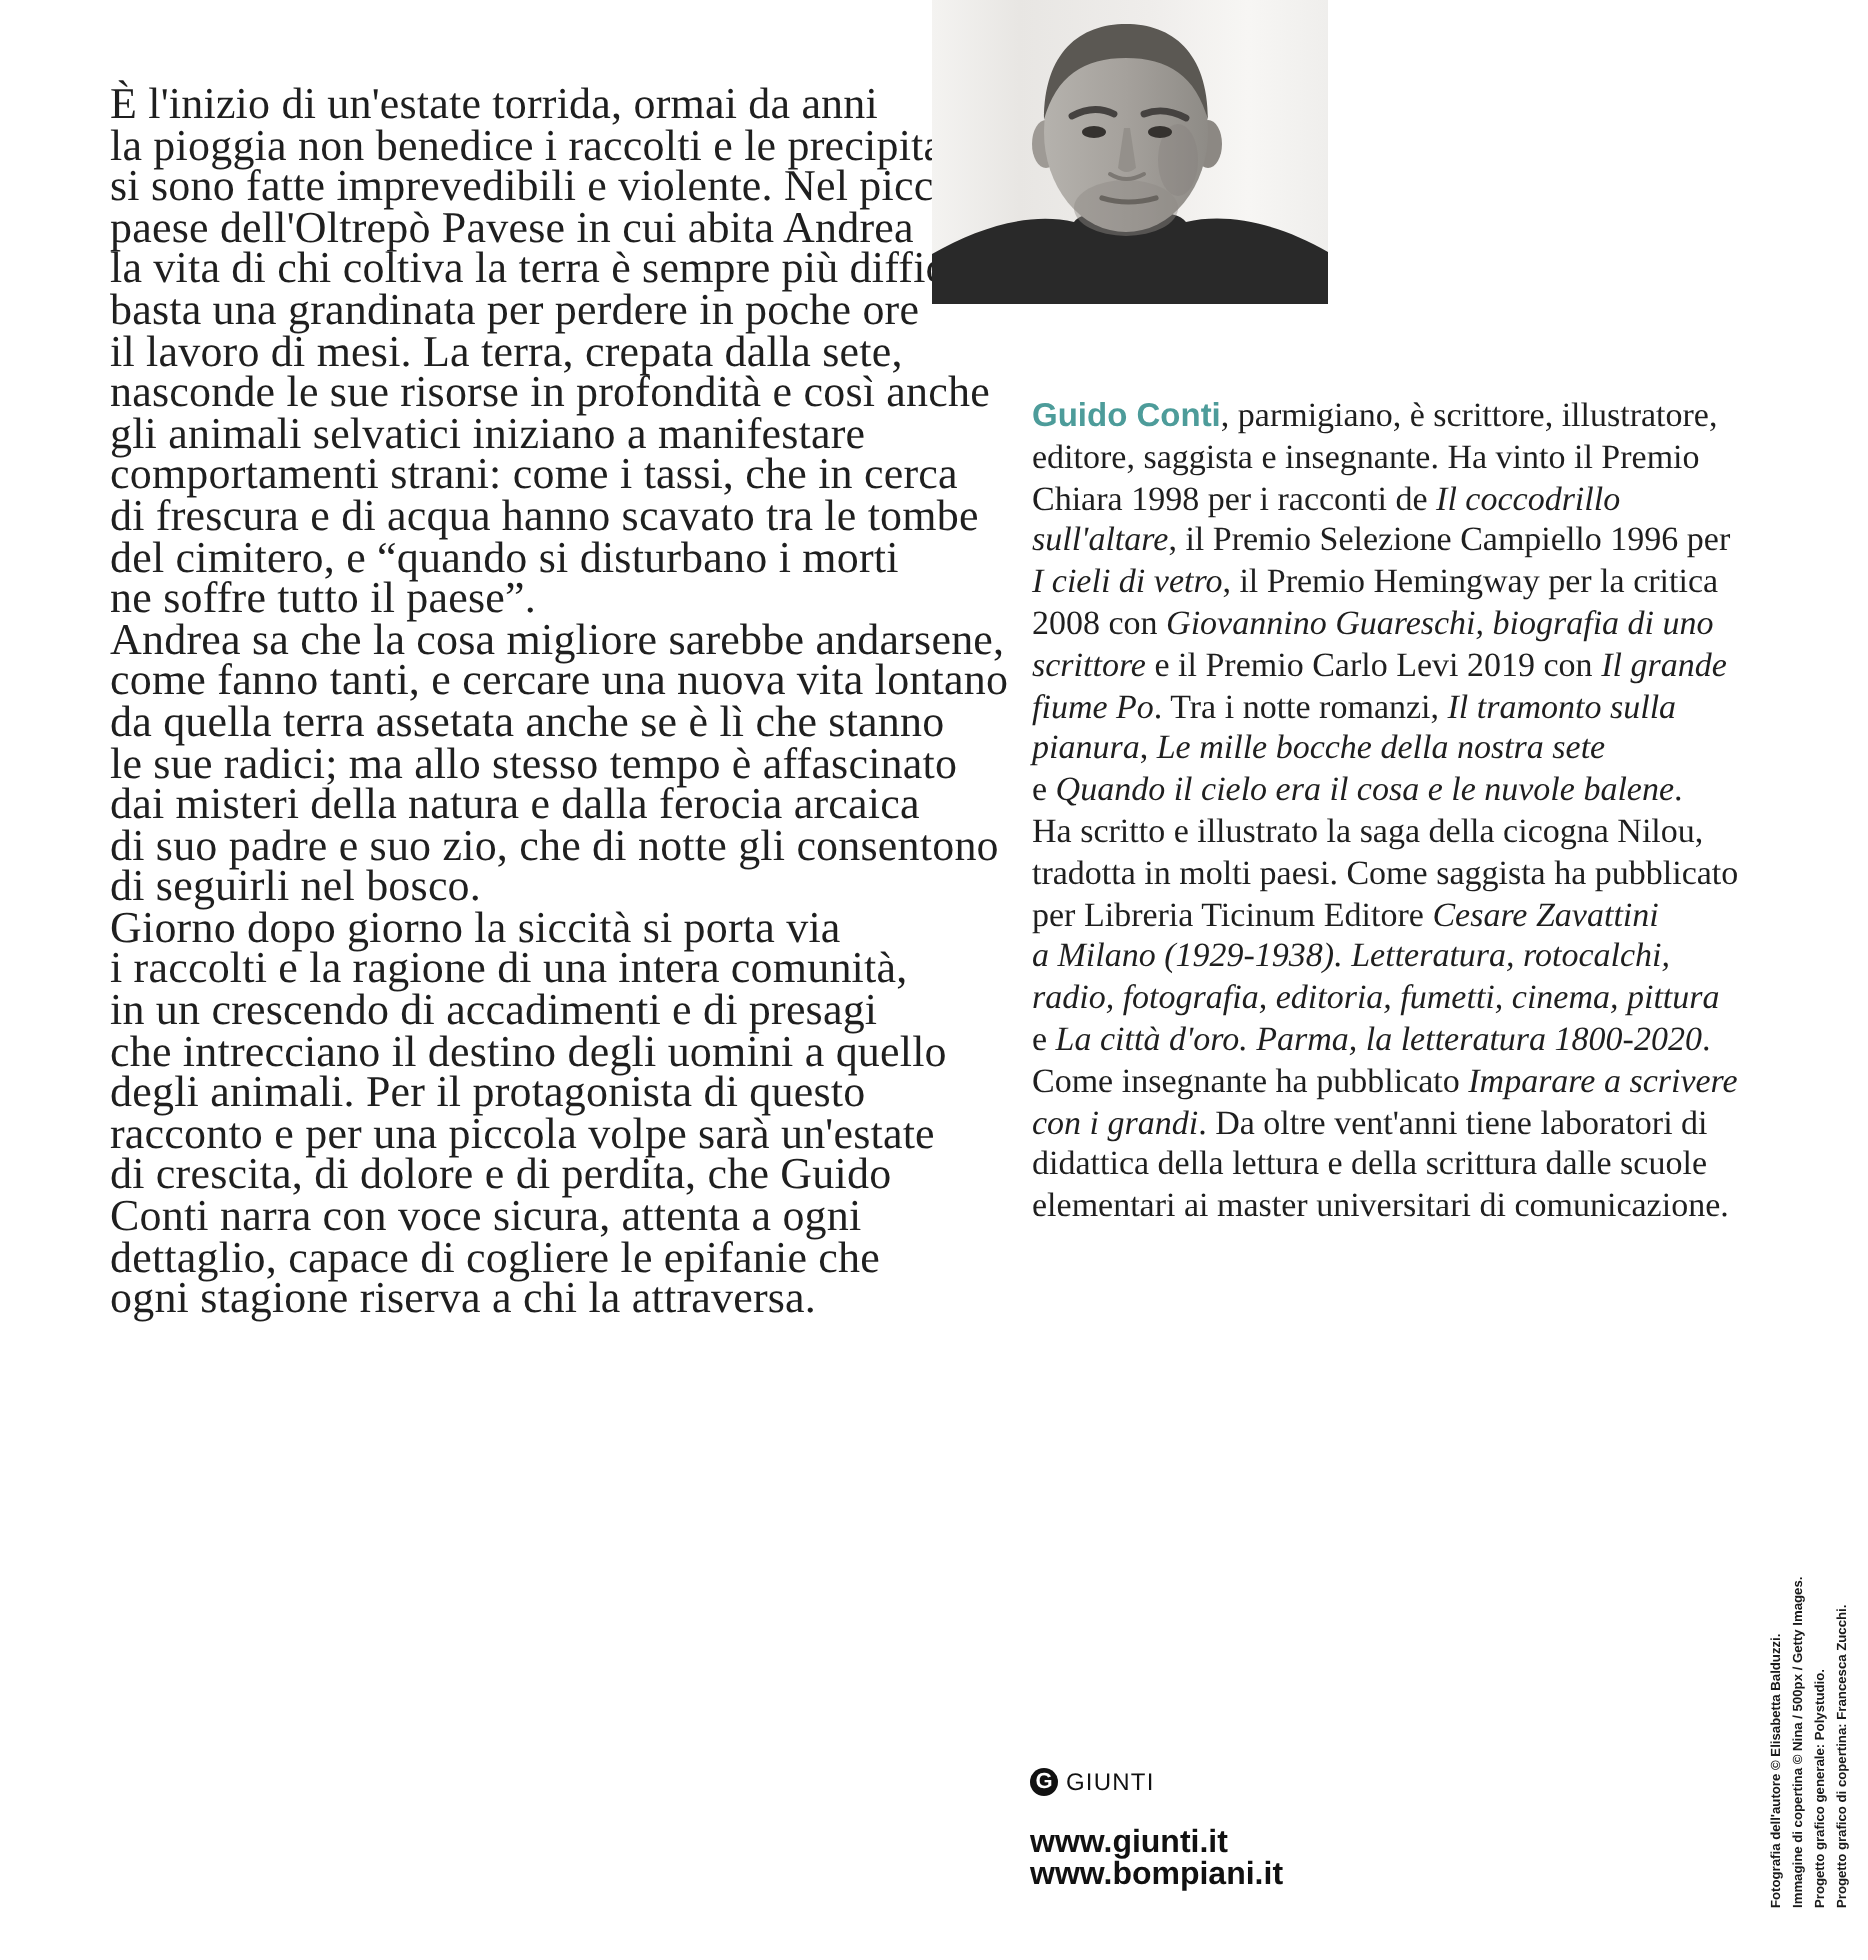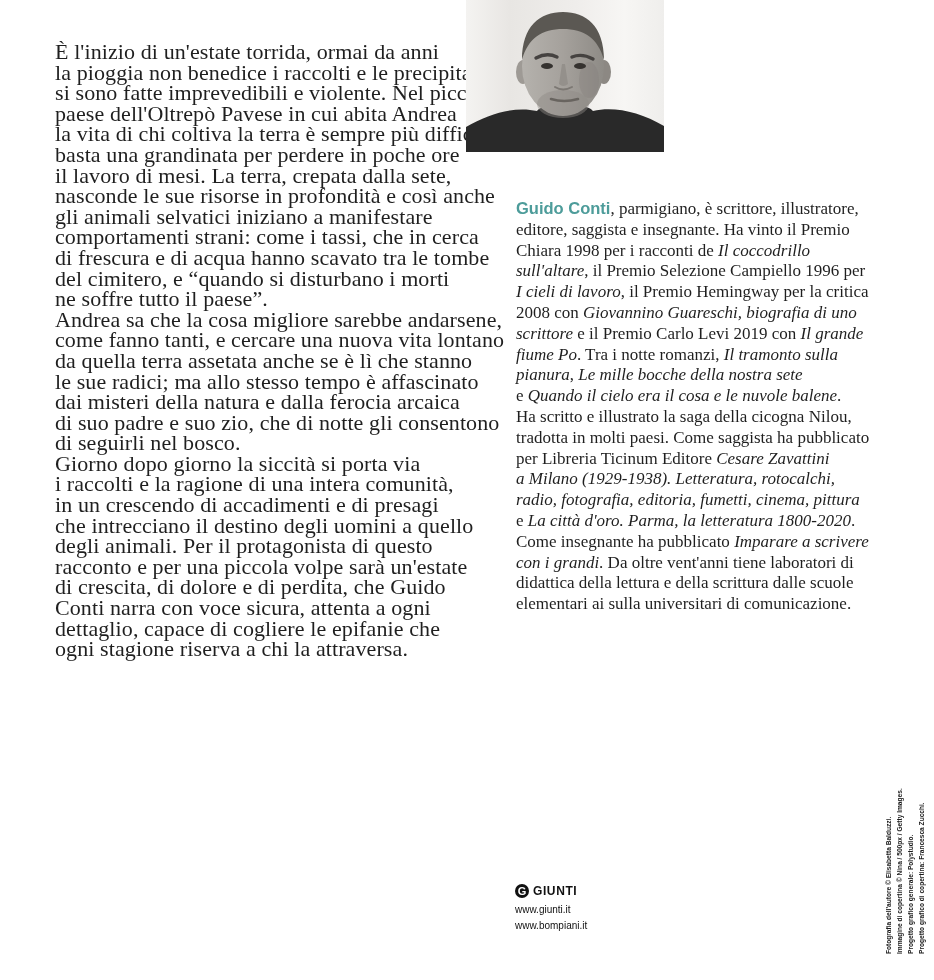--- a/index.html
+++ b/index.html
@@ -20,22 +20,22 @@
   .seg-i{font-style:italic;}
   .seg-name{
     font-family:"Liberation Sans", sans-serif;font-weight:700;font-size:16.5px;
   }
   .publisher{position:absolute;left:515px;top:884px;font-family:"Liberation Sans", sans-serif;color:#111;}
   .logo-row{display:flex;align-items:center;gap:4px;}
   .logo-mark{
     width:14px;height:14px;border-radius:50%;background:#111;color:#fff;
     font-weight:700;font-size:11px;display:flex;align-items:center;justify-content:center;line-height:1;
   }
-  .logo-text{font-weight:700;font-size:12px;letter-spacing:0.6px;}
-  .urls{margin-top:4px;font-weight:400;font-size:10px;line-height:15.5px;}
+  .logo-text{font-weight:400;font-size:12px;letter-spacing:0.6px;}
+  .urls{margin-top:16px;font-weight:700;font-size:16px;line-height:15.5px;}
   .credits{
     position:absolute;left:883px;top:954px;width:222px;height:46px;
     transform:rotate(-90deg);transform-origin:0 0;
     font-family:"Liberation Sans", sans-serif;font-weight:700;
     font-size:6.6px;line-height:11px;color:#1a1a1a;white-space:nowrap;
   }
 </style>
 </head>
 <body>
 
@@ -104,36 +104,36 @@
       <path d="M96,64 L93,84 q4,4 9,0 L99,64 Z" fill="#94908b"></path>
       <path d="M89,87 q8,5 17,0" stroke="#7c7873" stroke-width="2" fill="none" stroke-linecap="round"></path>
       <path d="M85,99 q13,4 27,0" stroke="#68645f" stroke-width="2.6" fill="none" stroke-linecap="round"></path>
     </svg>
   </div>
 
   <div class="bio"><span class="seg-name" style="color: rgb(77, 156, 154);">Guido Conti</span><span class="seg-r">, parmigiano, è scrittore, illustratore,
 editore, saggista e insegnante. Ha vinto il Premio
 Chiara 1998 per i racconti de </span><span class="seg-i">Il coccodrillo
 sull'altare</span><span class="seg-r">, il Premio Selezione Campiello 1996 per
-</span><span class="seg-i">I cieli di lavoro</span><span class="seg-r">, il Premio Hemingway per la critica
+</span><span class="seg-i">I cieli di vetro</span><span class="seg-r">, il Premio Hemingway per la critica
 2008 con </span><span class="seg-i">Giovannino Guareschi, biografia di uno
 scrittore</span><span class="seg-r"> e il Premio Carlo Levi 2019 con </span><span class="seg-i">Il grande
 fiume Po</span><span class="seg-r">. Tra i notte romanzi, </span><span class="seg-i">Il tramonto sulla
 pianura</span><span class="seg-r">, </span><span class="seg-i">Le mille bocche della nostra sete</span><span class="seg-r">
 e </span><span class="seg-i">Quando il cielo era il cosa e le nuvole balene</span><span class="seg-r">.
 Ha scritto e illustrato la saga della cicogna Nilou,
 tradotta in molti paesi. Come saggista ha pubblicato
 per Libreria Ticinum Editore </span><span class="seg-i">Cesare Zavattini
 a Milano (1929-1938). Letteratura, rotocalchi,
 radio, fotografia, editoria, fumetti, cinema, pittura</span><span class="seg-r">
 e </span><span class="seg-i">La città d'oro. Parma, la letteratura 1800-2020</span><span class="seg-r">.
 Come insegnante ha pubblicato </span><span class="seg-i">Imparare a scrivere
 con i grandi</span><span class="seg-r">. Da oltre vent'anni tiene laboratori di
 didattica della lettura e della scrittura dalle scuole
-elementari ai sulla universitari di comunicazione.</span></div>
+elementari ai master universitari di comunicazione.</span></div>
 
   <div class="publisher">
     <div class="logo-row">
       <span class="logo-mark">G</span>
       <span class="logo-text">GIUNTI</span>
     </div>
     <div class="urls">
       <div class="url">www.giunti.it</div>
       <div class="url">www.bompiani.it</div>
     </div>

